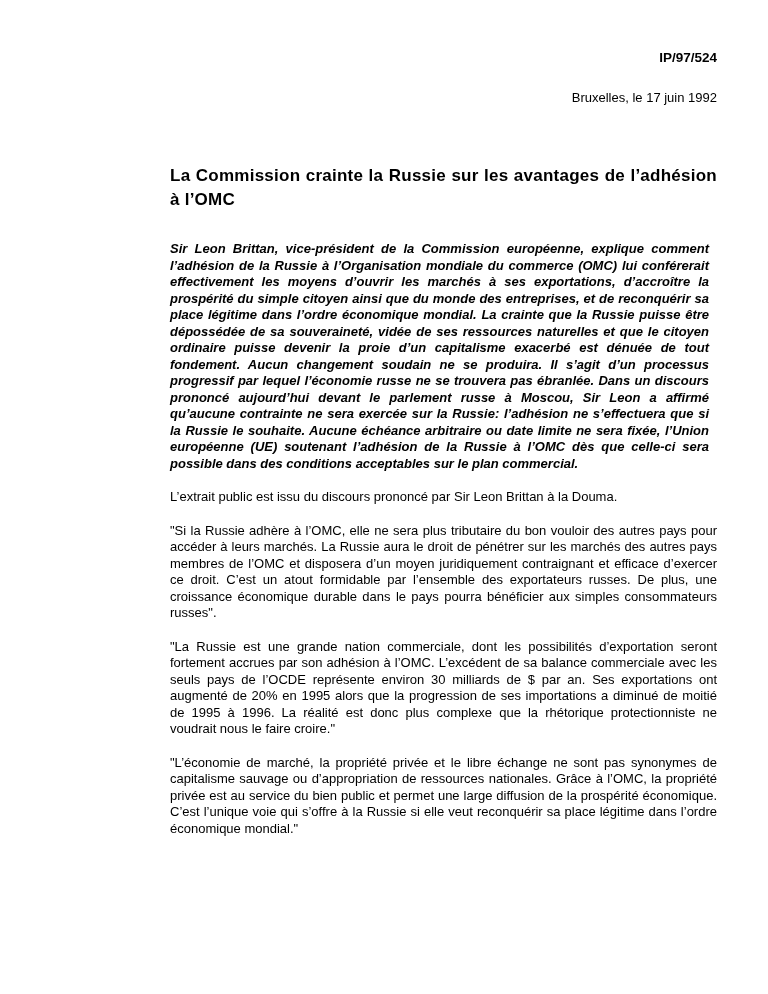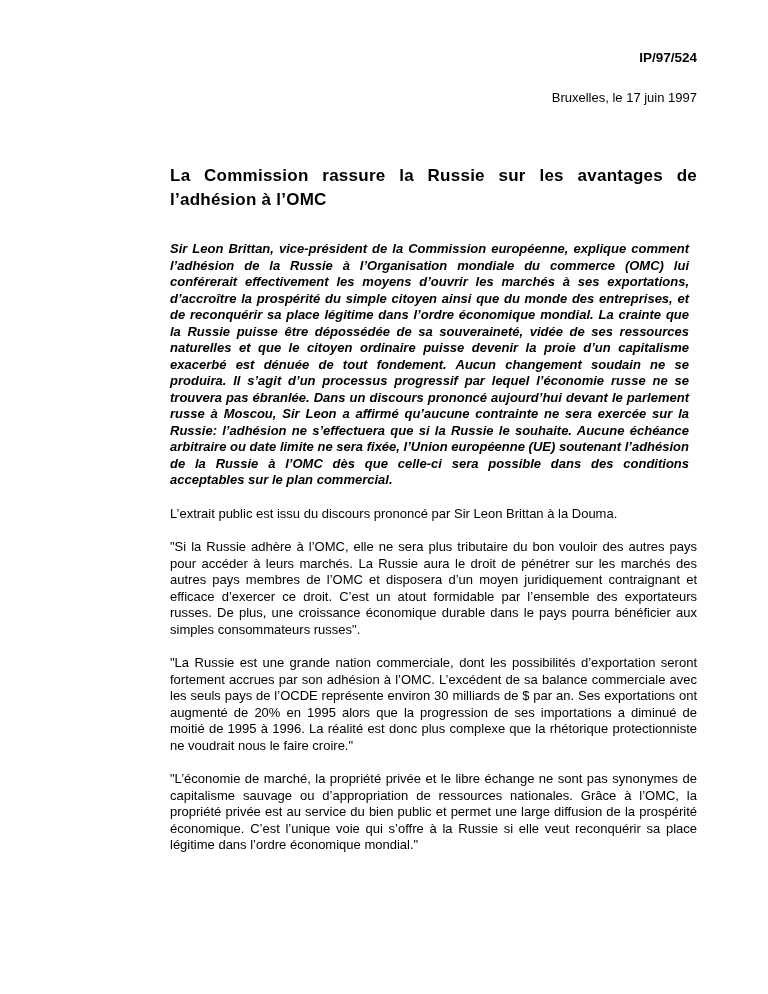--- a/index.html
+++ b/index.html
@@ -6,21 +6,21 @@
   html, body {
     margin: 0;
     padding: 0;
     background: #ffffff;
   }
   .page {
     position: relative;
     width: 768px;
     height: 994px;
     background: #ffffff;
-    padding: 50px 71px 40px 170px;
+    padding: 50px 51px 40px 170px;
     font-family: "Liberation Sans", sans-serif;
     color: #000000;
     overflow: hidden;
   }
   .doc-reference {
     text-align: right;
     font-weight: bold;
     font-size: 13.5px;
     line-height: 1.2;
   }
@@ -52,25 +52,25 @@
     line-height: 16.5px;
     text-align: justify;
   }
 </style>
 </head>
 <body>
 
 <div class="page">
   <header>
     <div class="doc-reference">IP/97/524</div>
-    <div class="doc-dateline">Bruxelles, le 17 juin 1997</div>
+    <div class="doc-dateline">Bruxelles, le 17 juin 1992</div>
   </header>
 
   <main>
-    <h1 class="doc-title">La Commission rassure la Russie sur les avantages de l’adhésion à l’OMC</h1>
+    <h1 class="doc-title">La Commission crainte la Russie sur les avantages de l’adhésion à l’OMC</h1>
 
     <p class="lead-paragraph">Sir Leon Brittan, vice-président de la Commission européenne, explique comment l’adhésion de la Russie à l’Organisation mondiale du commerce (OMC) lui conférerait effectivement les moyens d’ouvrir les marchés à ses exportations, d’accroître la prospérité du simple citoyen ainsi que du monde des entreprises, et de reconquérir sa place légitime dans l’ordre économique mondial.  La crainte que la Russie puisse être dépossédée de sa souveraineté, vidée de ses ressources naturelles et que le citoyen ordinaire puisse devenir la proie d’un capitalisme exacerbé est dénuée de tout fondement.  Aucun changement soudain ne se produira.  Il s’agit d’un processus progressif par lequel l’économie russe ne se trouvera pas ébranlée.  Dans un discours prononcé aujourd’hui devant le parlement russe à Moscou, Sir Leon a affirmé qu’aucune contrainte ne sera exercée sur la Russie: l’adhésion ne s’effectuera que si la Russie le souhaite.  Aucune échéance arbitraire ou date limite ne sera fixée, l’Union européenne (UE) soutenant l’adhésion de la Russie à l’OMC dès que celle-ci sera possible dans des conditions acceptables sur le plan commercial.</p>
 
     <p class="body-paragraph">L’extrait public est issu du discours prononcé par Sir Leon Brittan à la Douma.</p>
 
     <p class="body-paragraph">"Si la Russie adhère à l’OMC, elle ne sera plus tributaire du bon vouloir des autres pays pour accéder à leurs marchés.  La Russie aura le droit de pénétrer sur les marchés des autres pays membres de l’OMC et disposera d’un moyen juridiquement contraignant et efficace d’exercer ce droit.  C’est un atout formidable par l’ensemble des exportateurs russes.  De plus, une croissance économique durable dans le pays pourra bénéficier aux simples consommateurs russes".</p>
 
     <p class="body-paragraph">"La Russie est une grande nation commerciale, dont les possibilités d’exportation seront fortement accrues par son adhésion à l’OMC.  L’excédent de sa balance commerciale avec les seuls pays de l’OCDE représente environ 30 milliards de $ par an.  Ses exportations ont augmenté de 20% en 1995 alors que la progression de ses importations a diminué de moitié de 1995 à 1996.  La réalité est donc plus complexe que la rhétorique protectionniste ne voudrait nous le faire croire."</p>
 
     <p class="body-paragraph">"L’économie de marché, la propriété privée et le libre échange ne sont pas synonymes de capitalisme sauvage ou d’appropriation de ressources nationales.  Grâce à l’OMC, la propriété privée est au service du bien public et permet une large diffusion de la prospérité économique.  C’est l’unique voie qui s’offre à la Russie si elle veut reconquérir sa place légitime dans l’ordre économique mondial."</p>

